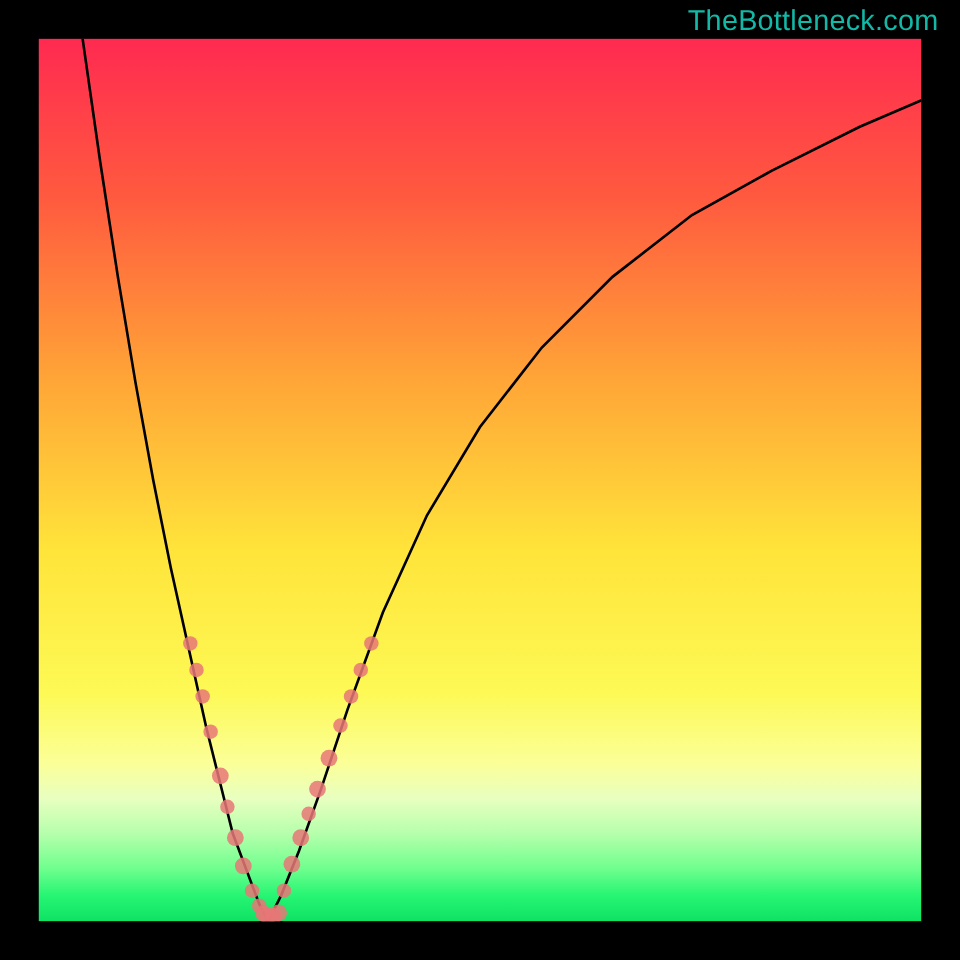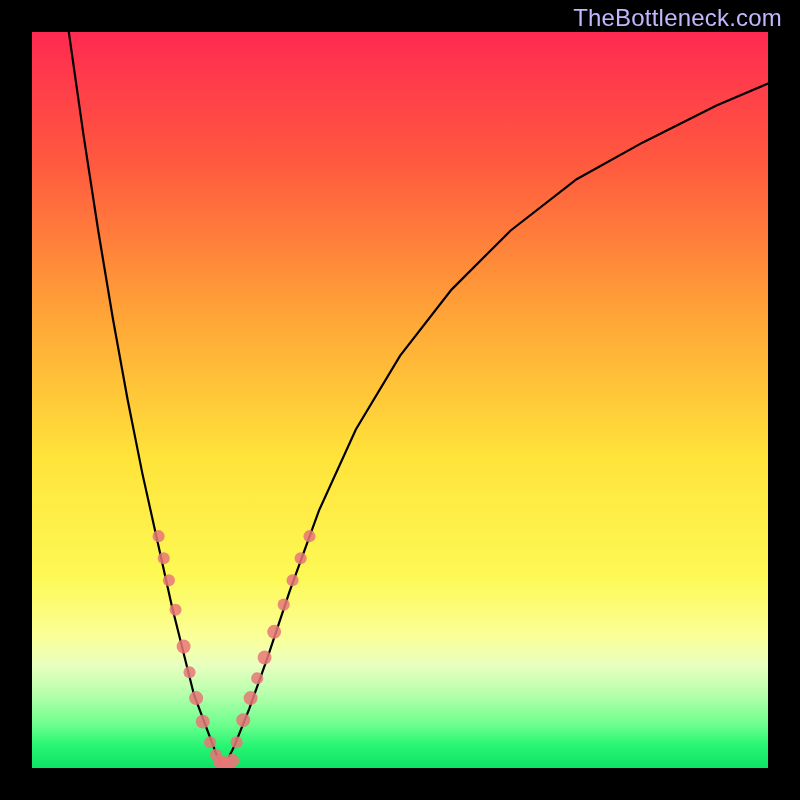--- a/index.html
+++ b/index.html
@@ -28,21 +28,21 @@
     overflow: hidden;
   }
   .gradient {
     position: absolute;
     inset: 0;
   }
   .watermark {
     position: absolute;
     top: 4px;
     right: 18px;
-    color: #c4b5fd;
+    color: #14b8a6;
     font-size: 24px;
     font-weight: 400;
     letter-spacing: 0.2px;
   }
   svg.curves {
     position: absolute;
     inset: 0;
     width: 100%;
     height: 100%;
   }

